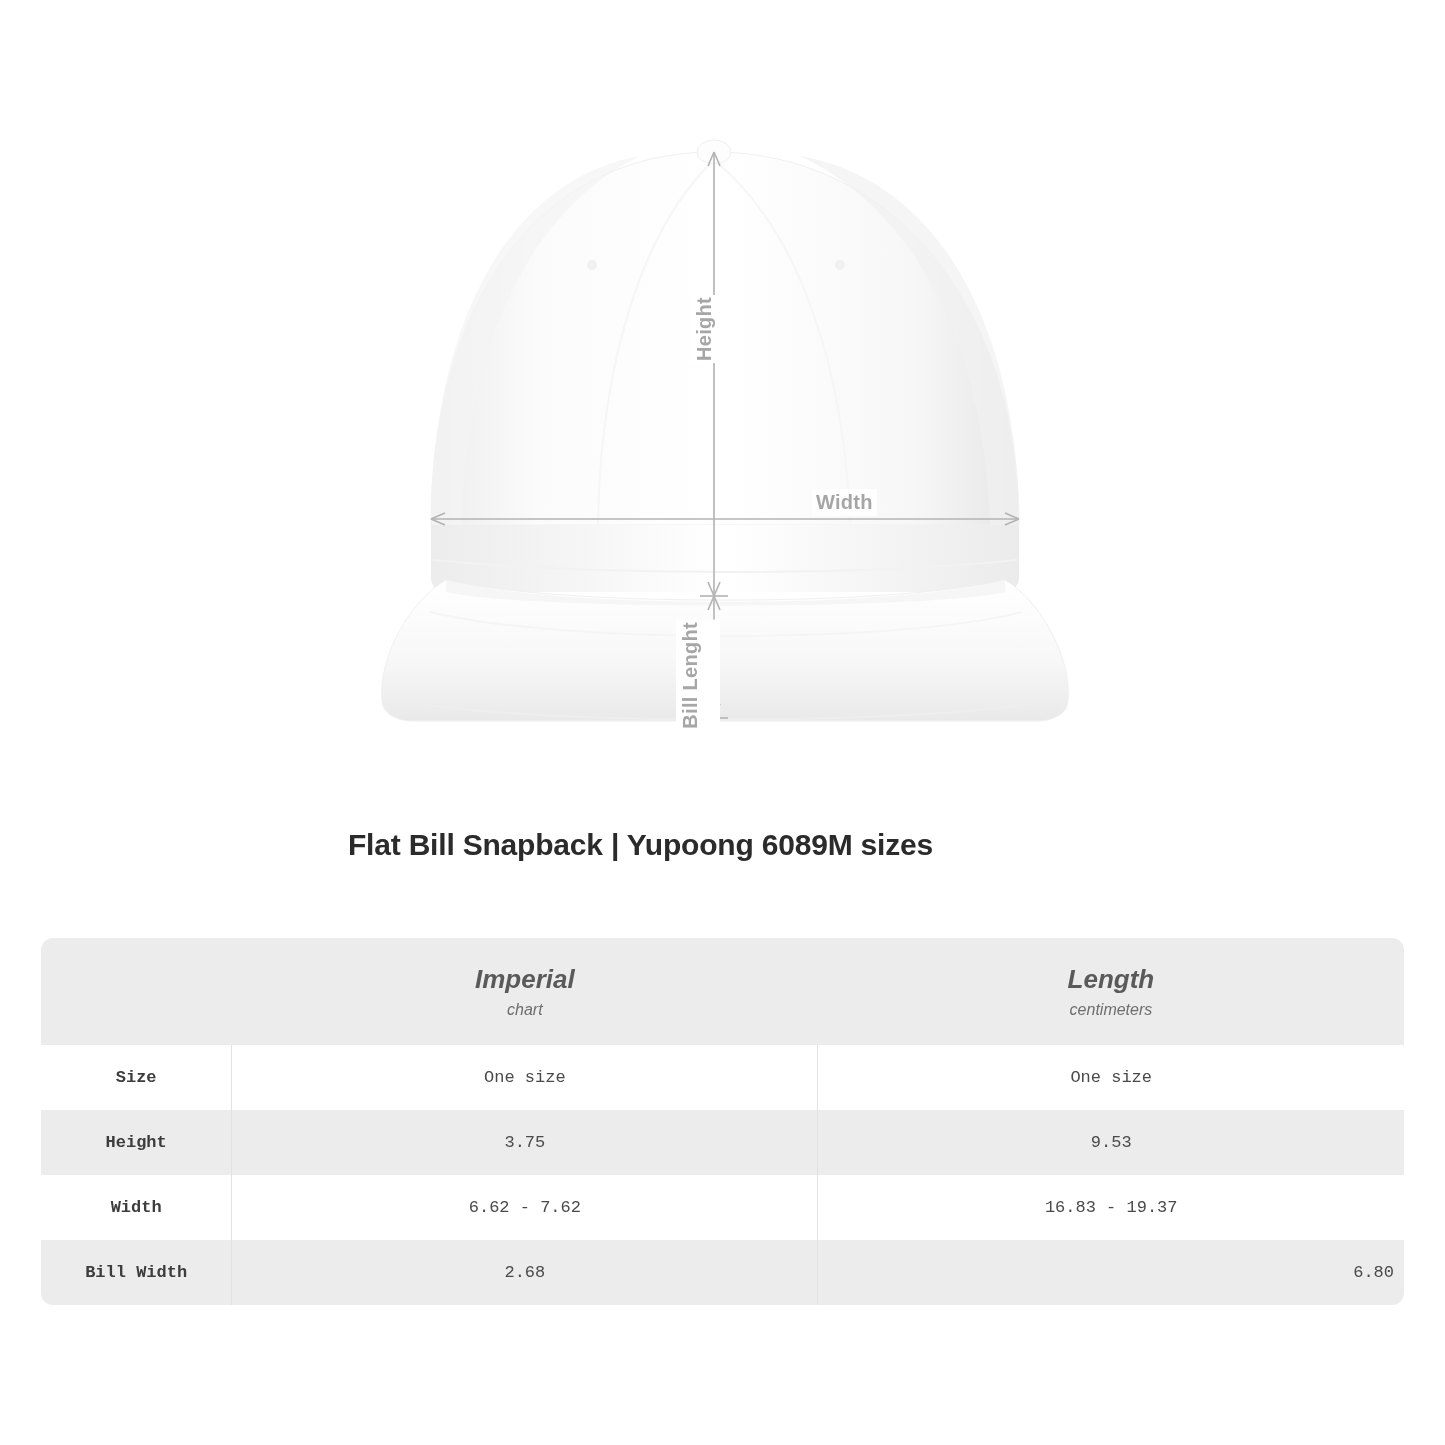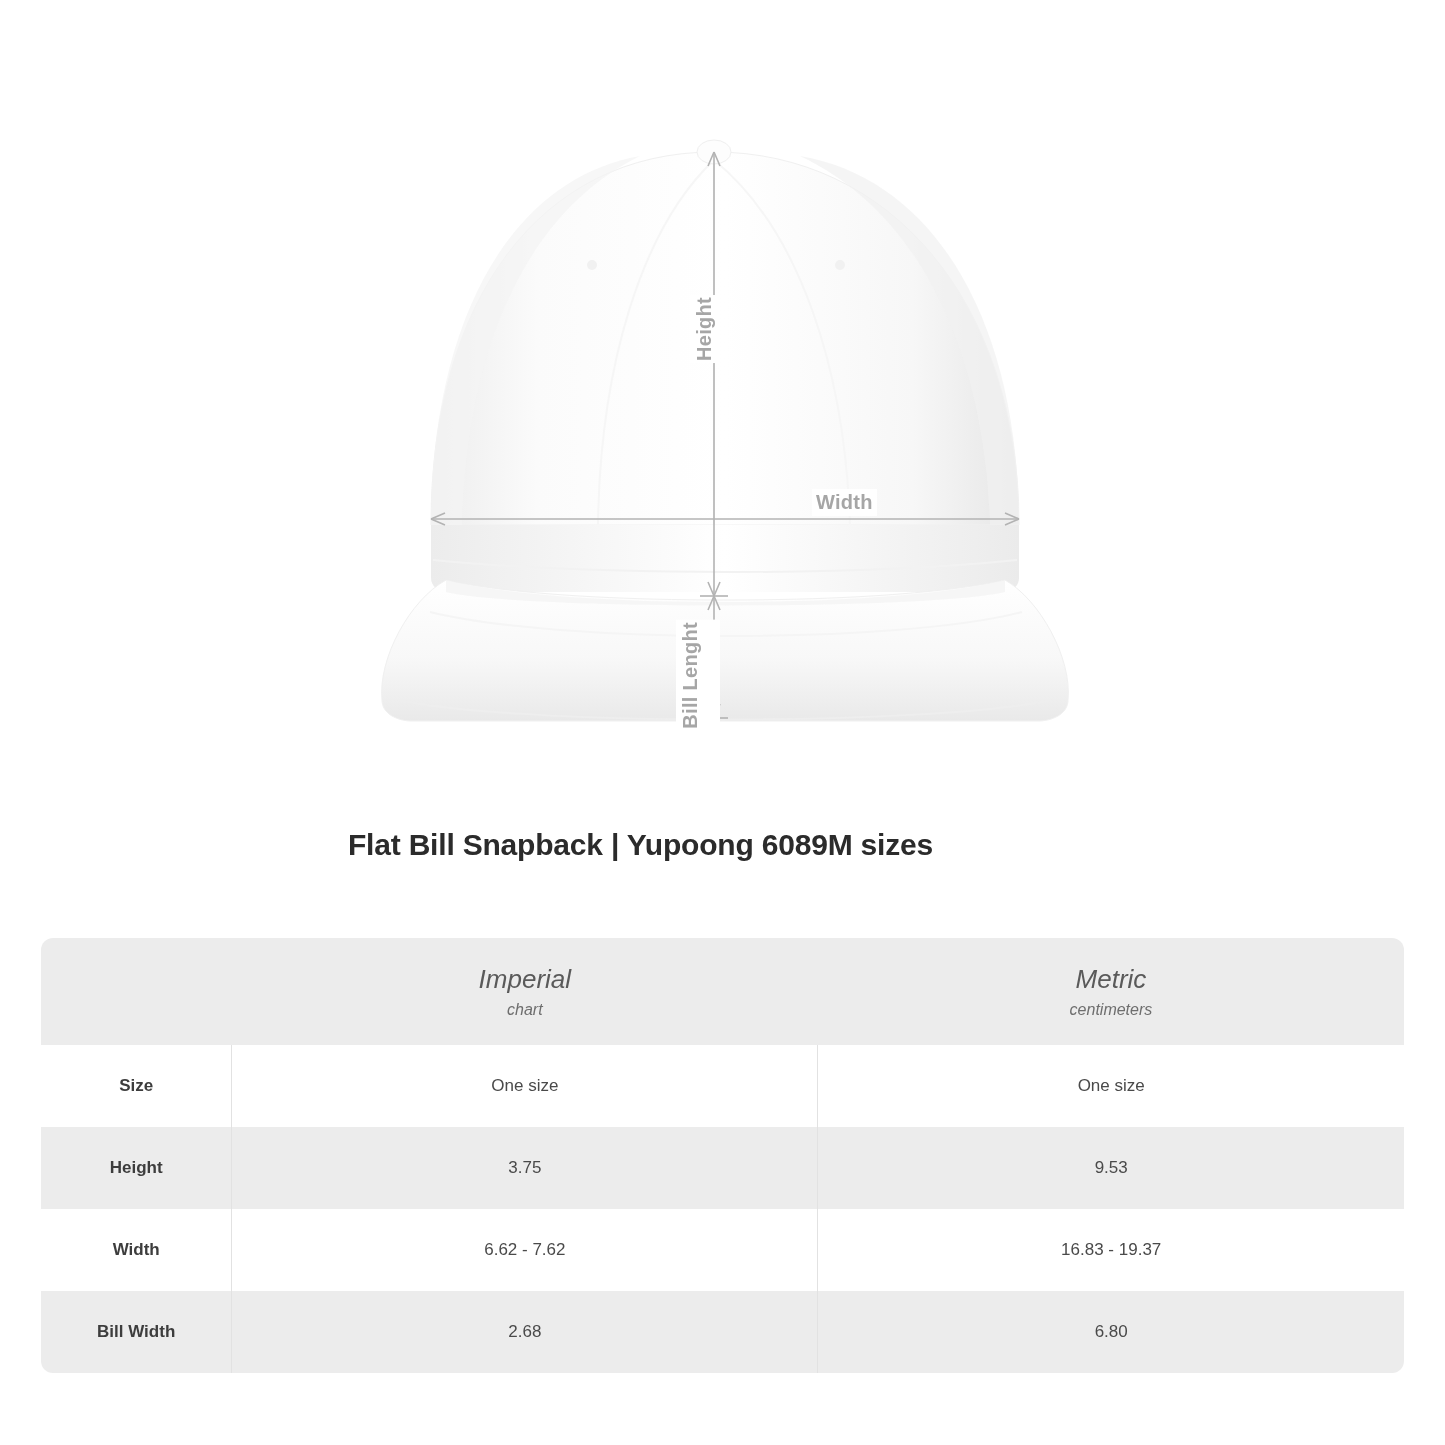--- a/index.html
+++ b/index.html
@@ -94,49 +94,50 @@
   }
   .unit-row td.blank {
     border-top-left-radius: 12px;
     border-bottom-left-radius: 0;
   }
   .unit-row td:last-child {
     border-top-right-radius: 12px;
   }
   .unit-name {
     font-size: 26px;
-    font-weight: normal;
+    font-weight: bold;
     font-style: italic;
     color: #5a5a5a;
   }
   .unit-sub {
     margin-top: 6px;
     font-size: 16px;
     font-style: italic;
     color: #6e6e6e;
   }
 
   tbody tr td {
-    padding: 31px 10px;
+    padding: 23px 10px;
     text-align: center;
     font-size: 17px;
     color: #4a4a4a;
     border-right: 1px solid #e2e2e2;
+    font-family: Liberation Mono, monospace;
   }
   tbody tr td:last-child { border-right: none; }
   tbody tr td.rowhead {
     font-weight: bold;
     color: #3d3d3d;
     border-right: 1px solid #e2e2e2;
   }
   tbody tr.shaded td { background: #ececec; }
   tbody tr.plain td { background: #ffffff; }
   tbody tr.shaded td.rowhead { background: #ececec; }
   tbody tr:last-child td:first-child { border-bottom-left-radius: 12px; }
-  tbody tr:last-child td:last-child { border-bottom-right-radius: 12px; }
+  tbody tr:last-child td:last-child { border-bottom-right-radius: 12px; text-align: right; }
 </style>
 </head>
 <body>
 
 <div class="page">
 
   <div class="illustration">
     <div class="cap-wrap">
       <svg width="1445" height="820" viewBox="0 0 1445 820">
         <defs>
@@ -224,21 +225,21 @@
           <col class="c3">
       </colgroup>
       <thead>
         <tr class="unit-row">
           <td class="blank"></td>
           <td>
             <div class="unit-name">Imperial</div>
             <div class="unit-sub">chart</div>
           </td>
           <td>
-            <div class="unit-name">Metric</div>
+            <div class="unit-name">Length</div>
             <div class="unit-sub">centimeters</div>
           </td>
         </tr>
       </thead>
       <tbody>
         <tr class="plain">
           <td class="rowhead">Size</td>
           <td>One size</td>
           <td>One size</td>
         </tr>

